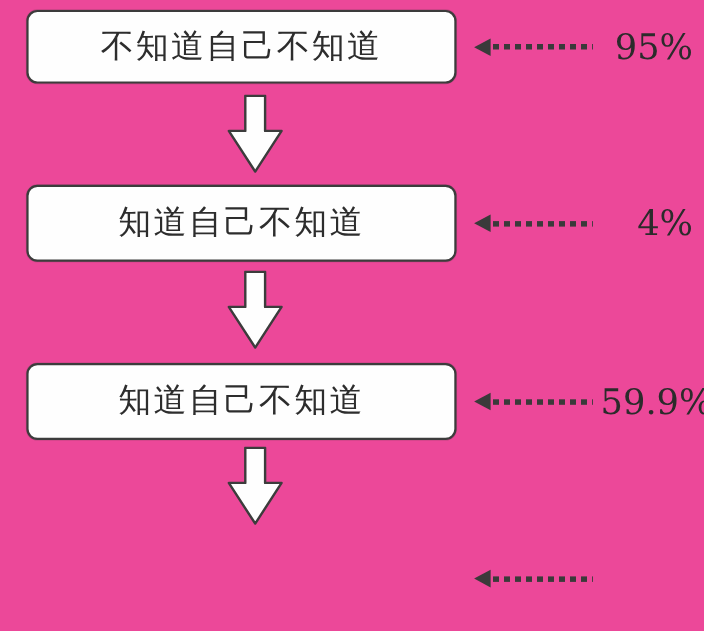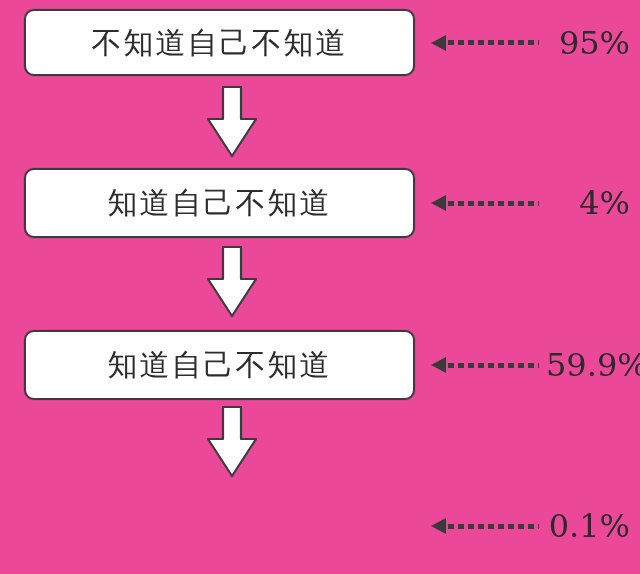--- a/index.html
+++ b/index.html
@@ -107,16 +107,15 @@
 
   <svg class="down-arrow da3" viewBox="0 0 52 72">
     <path d="M17 1 H35 V33 H50 L26 70 L2 33 H17 Z" fill="#fefefe" stroke="#3c3c3c" stroke-width="2.2" stroke-linejoin="round"></path>
   </svg>
 
   <div class="flow-row row4">
     <div class="dotted-arrow">
       <span class="arrow-head-left"></span>
       <span class="dotted-line"></span>
     </div>
-    <div class="percent-label">0.1%</div>
   </div>
 
 </div>
 
 </body></html>

